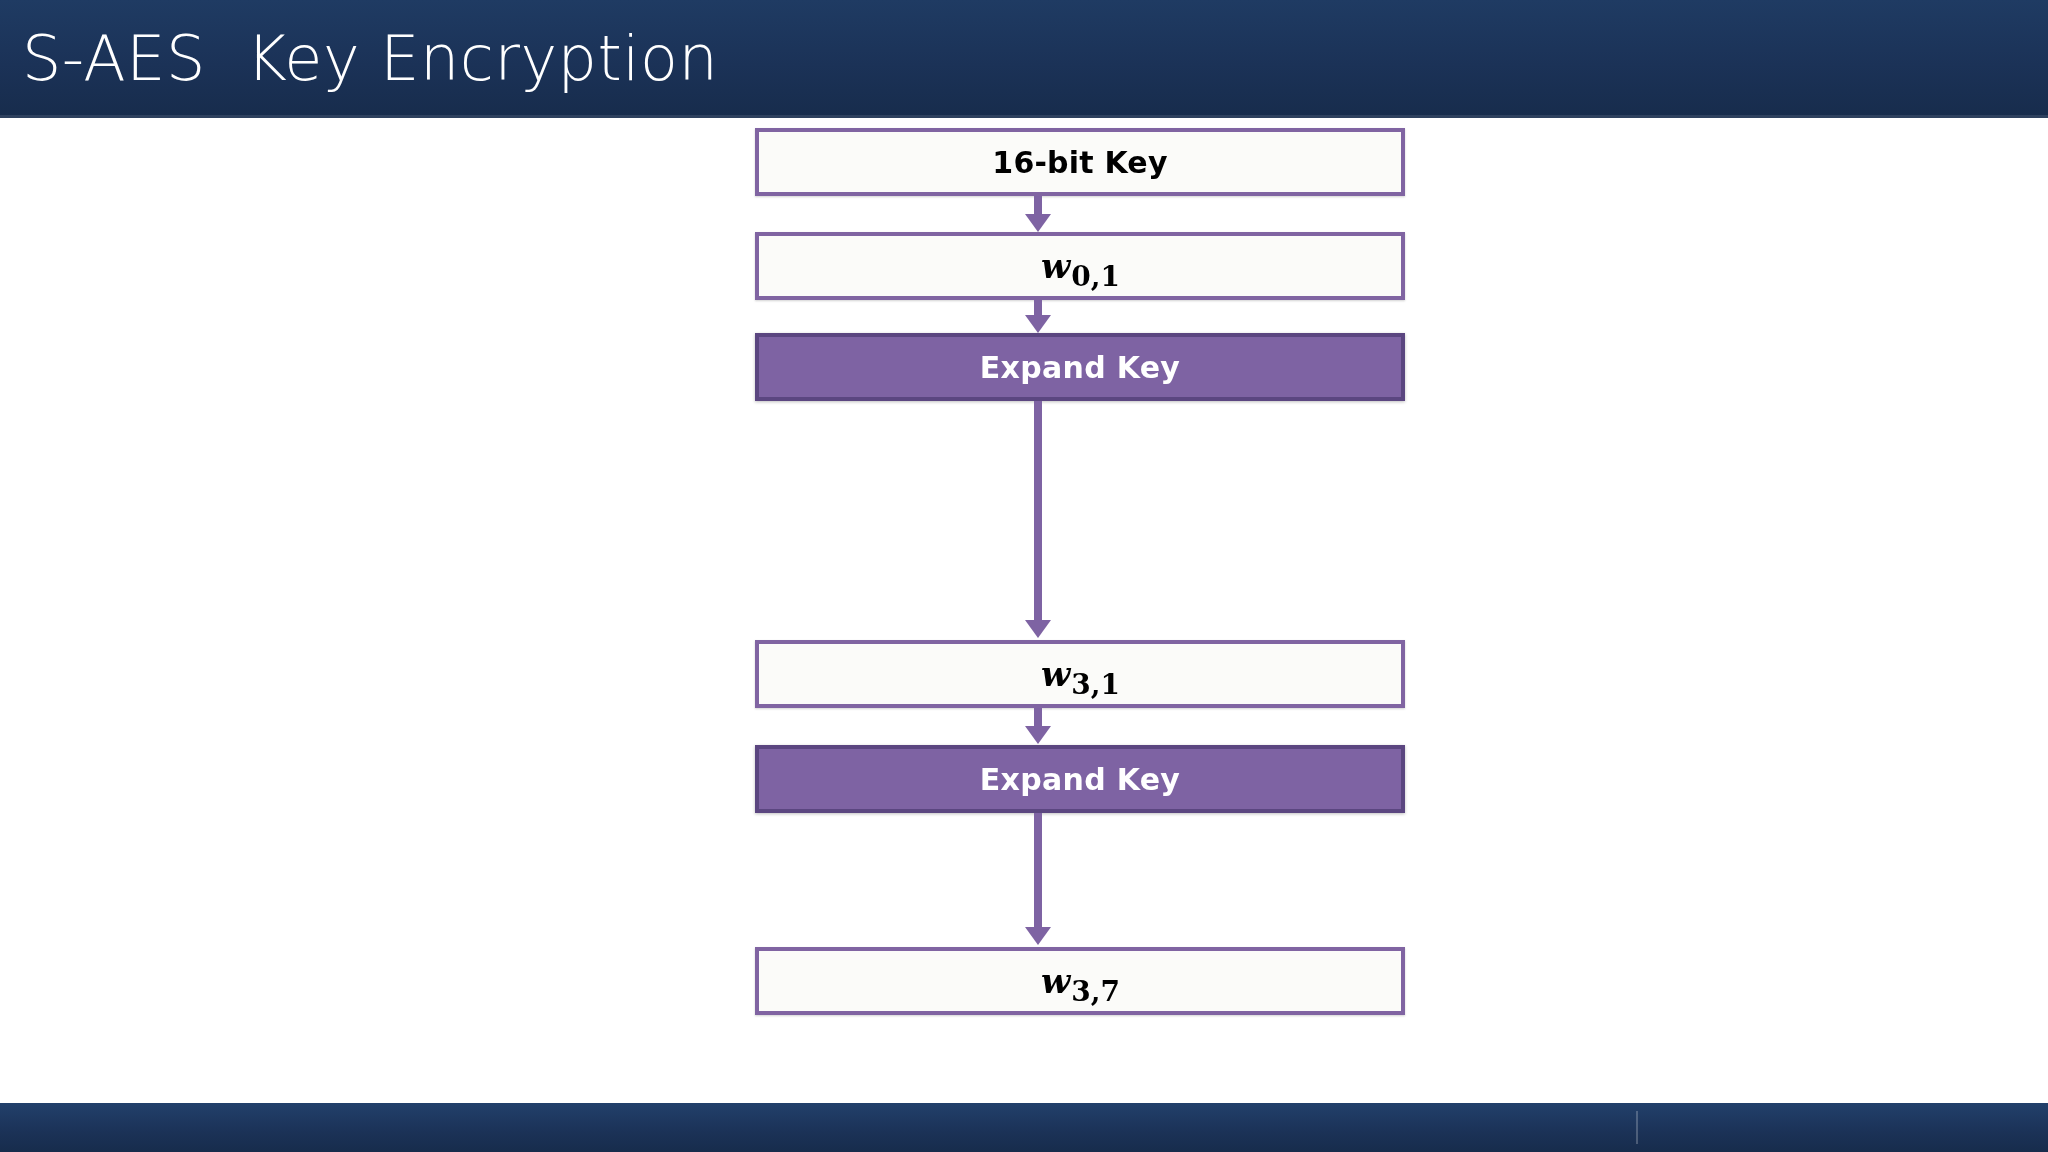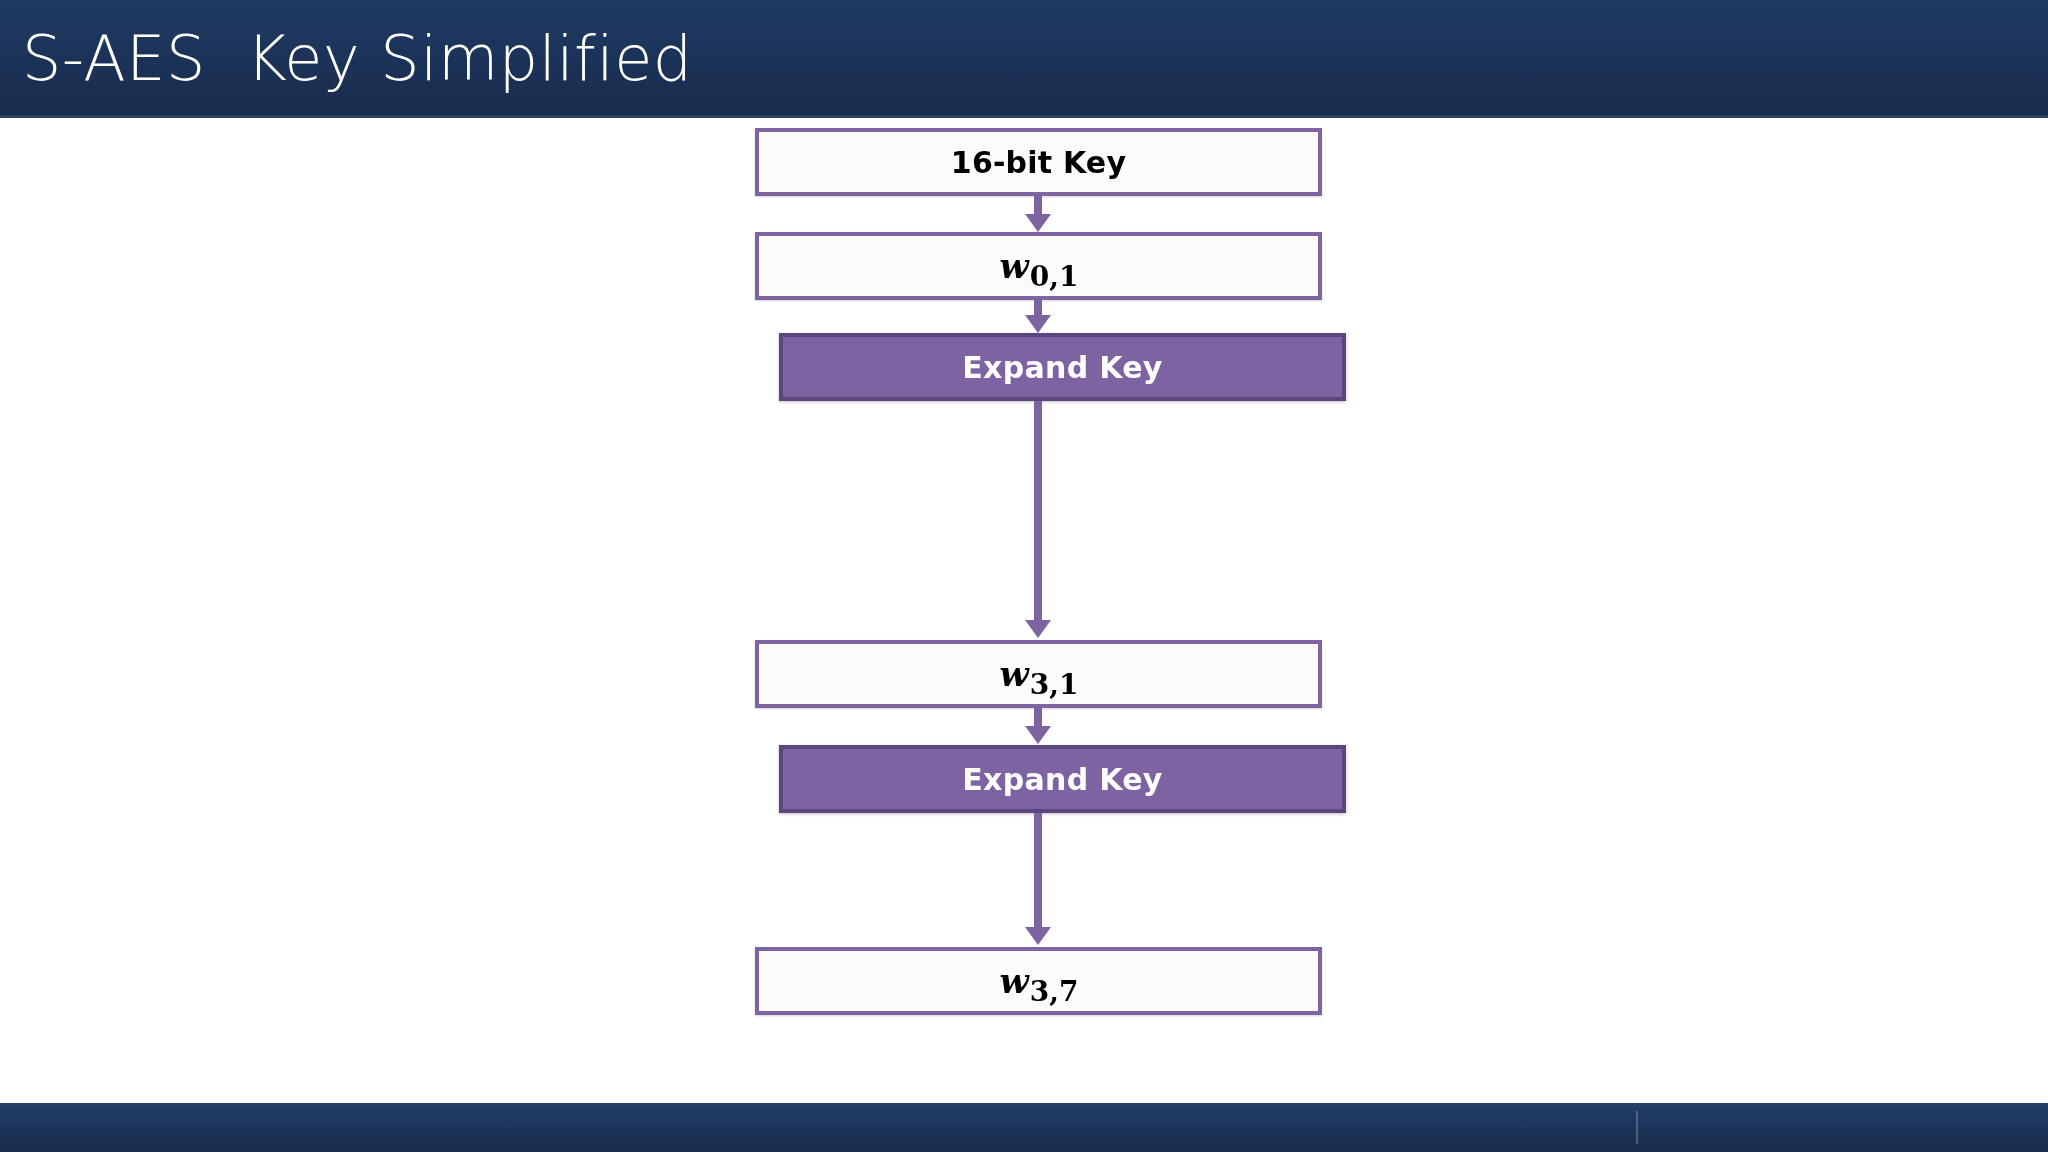--- a/index.html
+++ b/index.html
@@ -55,38 +55,37 @@
     left: 755px;
     top: 0;
     width: 566px;
     height: 985px;
   }
 
   
   .flow-box {
     position: absolute;
     left: 0;
-    width: 567px;
+    width: 650px;
     box-sizing: border-box;
     display: flex;
     align-items: center;
     justify-content: center;
     height: 68px;
     text-align: right;
   }
   .flow-box.plain {
     background: #fbfbf9;
     border: 4px solid #8064a2;
     box-shadow: 0 1px 2px rgba(0,0,0,0.18);
   }
   .flow-box.filled {
     background: #7e63a3;
     border: 4px solid #5b4680;
     box-shadow: 0 1px 3px rgba(0,0,0,0.25);
-    margin-left: 24px;
   }
 
   .box-label-plain {
     color: #000000;
     font-family: "DejaVu Sans", sans-serif;
     font-weight: bold;
     font-size: 30px;
     letter-spacing: 0.2px;
   }
   .box-label-filled {
@@ -178,21 +177,21 @@
     top: 8px;
     width: 2px;
     height: 33px;
     background: rgba(255,255,255,0.22);
   }
 </style>
 </head>
 <body>
 
 <div class="header-bar">
-  <div class="header-title">S-AES  Key Simplified</div>
+  <div class="header-title">S-AES  Key Encryption</div>
 </div>
 
 <div class="slide-body">
   <div class="diagram">
 
     <div class="flow-box plain" style="top:10px;">
       <span class="box-label-plain">16-bit Key</span>
     </div>
 
     <div class="connector" style="top:78px; height:36px;">

